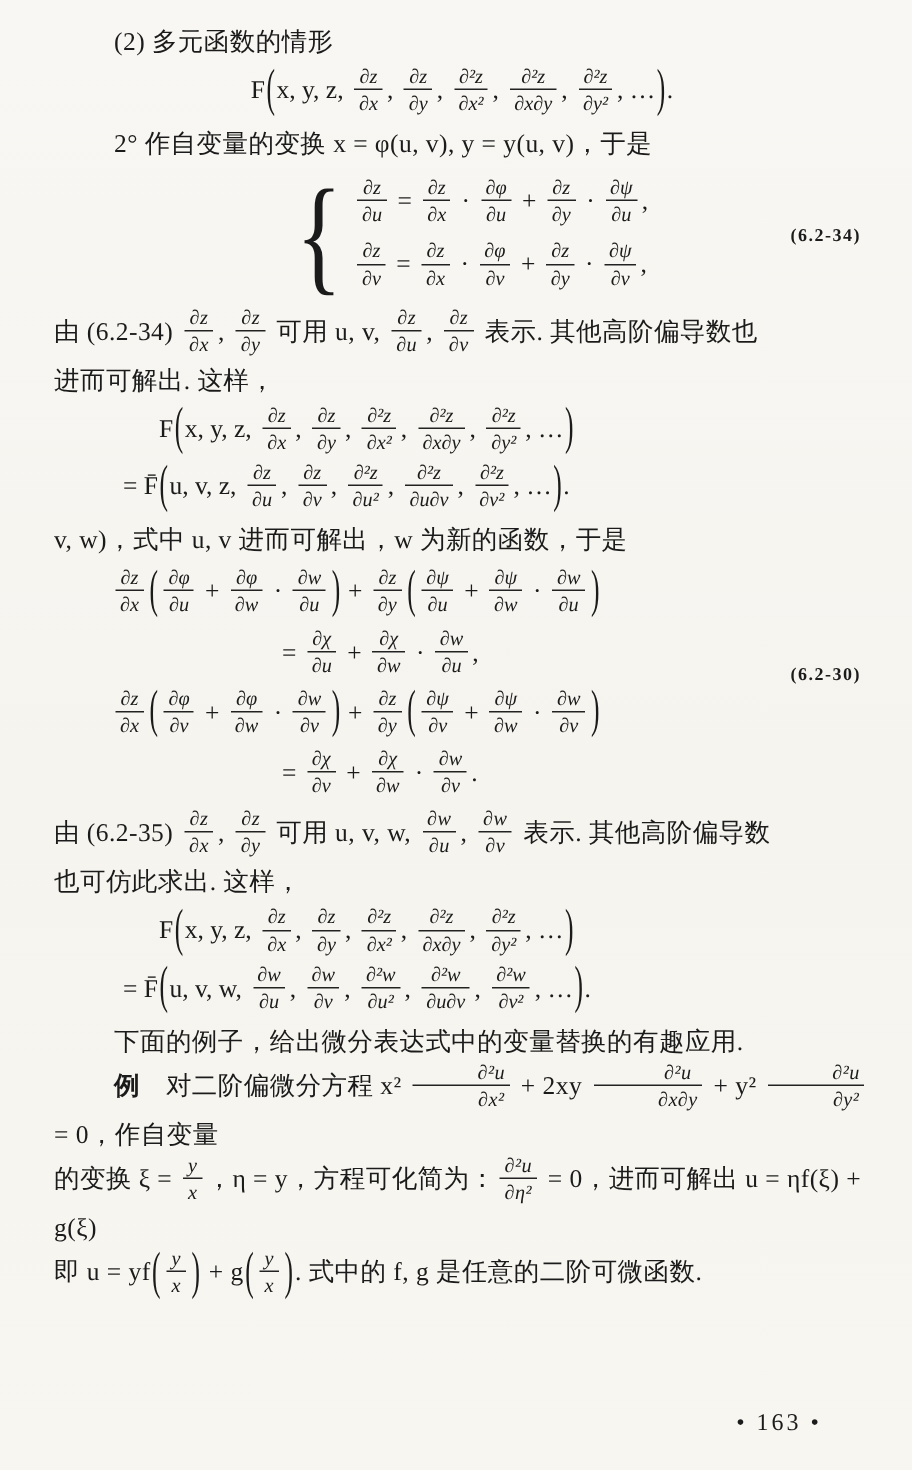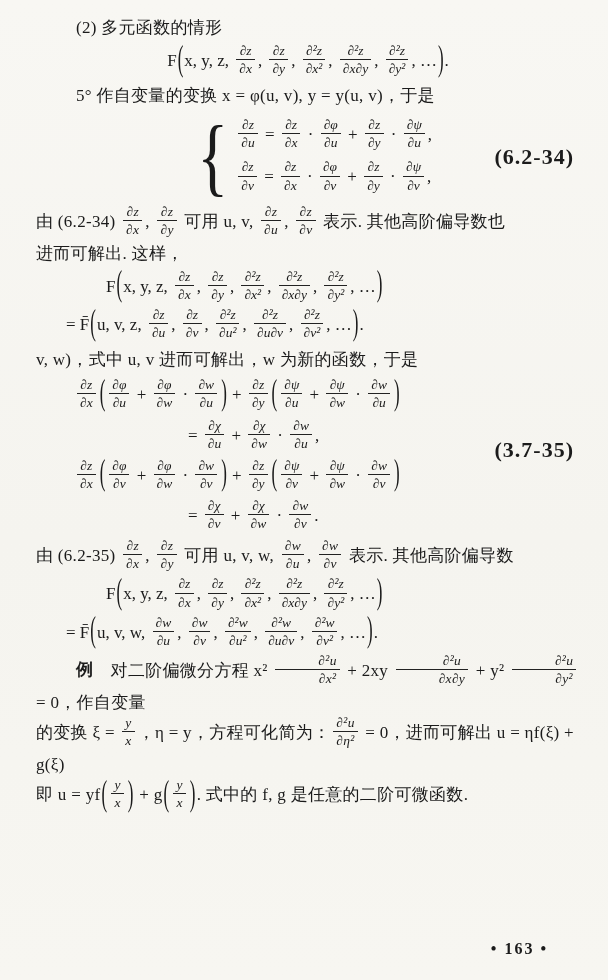--- a/index.html
+++ b/index.html
@@ -40,69 +40,71 @@
   }
   .brace{
     font-size:86px;font-weight:200;line-height:0.85;
     transform:scaleX(0.75);display:inline-block;
     margin-right:2px;
   }
   
   .disp{font-size:17px;margin:3px 0;line-height:1.3;}
   .disp.c{text-align:center;}
   .disp.m1{margin-left:70px;}
-  .disp.m2{margin-left:30px;}
+  .disp.m2{margin-left:46px;}
   .eqwrap{position:relative;margin:2px 0;}
   .eqlabel{
     position:absolute;right:6px;top:50%;transform:translateY(-50%);
-    font-size:22px;font-weight:bold;letter-spacing:1px;
+    font-size:12px;font-weight:bold;letter-spacing:1px;
   }
   .sys{display:flex;align-items:center;margin-left:156px;width:max-content;}
   .sysrows .srow{margin:7px 0;font-size:17px;}
   .grow{font-size:17px;margin:5px 0;}
   .grow.g1{margin-left:38px;}
   .grow.g2{margin-left:152px;}
   .grp-label-35{top:46%;}
   
   .footer{
     position:absolute;right:60px;bottom:22px;
-    font-size:16px;font-weight:bold;letter-spacing:2px;
+    font-size:16px;font-weight:normal;letter-spacing:2px;
   }
 </style>
 </head>
 <body>
 
 <div class="page">
   <main id="content">
       <p class="para indent"><span class="mtxt">(2) 多元函数的情形</span></p>
       <div class="disp c"><span class="mtxt">F</span><span class="bigp">(</span><span class="mtxt">x, y, z, </span><span class="frac"><span class="fnum">∂z</span><span class="fden">∂x</span></span><span class="mtxt">, </span><span class="frac"><span class="fnum">∂z</span><span class="fden">∂y</span></span><span class="mtxt">, </span><span class="frac"><span class="fnum">∂²z</span><span class="fden">∂x²</span></span><span class="mtxt">, </span><span class="frac"><span class="fnum">∂²z</span><span class="fden">∂x∂y</span></span><span class="mtxt">, </span><span class="frac"><span class="fnum">∂²z</span><span class="fden">∂y²</span></span><span class="mtxt">, …</span><span class="bigp">)</span><span class="mtxt">.</span></div>
-      <p class="para indent"><span class="mtxt">5° 作自变量的变换 x = φ(u, v), y = y(u, v)，于是</span></p>
+      <p class="para indent"><span class="mtxt">2° 作自变量的变换 x = φ(u, v), y = y(u, v)，于是</span></p>
       <div class="eqwrap">
         <div class="sys">
           <span class="brace">{</span>
           <div class="sysrows">
             <div class="srow"><span class="frac"><span class="fnum">∂z</span><span class="fden">∂u</span></span><span class="mtxt"> = </span><span class="frac"><span class="fnum">∂z</span><span class="fden">∂x</span></span><span class="mtxt"> · </span><span class="frac"><span class="fnum">∂φ</span><span class="fden">∂u</span></span><span class="mtxt"> + </span><span class="frac"><span class="fnum">∂z</span><span class="fden">∂y</span></span><span class="mtxt"> · </span><span class="frac"><span class="fnum">∂ψ</span><span class="fden">∂u</span></span><span class="mtxt">,</span></div>
             <div class="srow"><span class="frac"><span class="fnum">∂z</span><span class="fden">∂v</span></span><span class="mtxt"> = </span><span class="frac"><span class="fnum">∂z</span><span class="fden">∂x</span></span><span class="mtxt"> · </span><span class="frac"><span class="fnum">∂φ</span><span class="fden">∂v</span></span><span class="mtxt"> + </span><span class="frac"><span class="fnum">∂z</span><span class="fden">∂y</span></span><span class="mtxt"> · </span><span class="frac"><span class="fnum">∂ψ</span><span class="fden">∂v</span></span><span class="mtxt">,</span></div>
           </div>
         </div>
         <span class="eqlabel">(6.2-34)</span>
       </div>
       <p class="para"><span class="mtxt">由 (6.2-34) </span><span class="frac"><span class="fnum">∂z</span><span class="fden">∂x</span></span><span class="mtxt">, </span><span class="frac"><span class="fnum">∂z</span><span class="fden">∂y</span></span><span class="mtxt"> 可用 u, v, </span><span class="frac"><span class="fnum">∂z</span><span class="fden">∂u</span></span><span class="mtxt">, </span><span class="frac"><span class="fnum">∂z</span><span class="fden">∂v</span></span><span class="mtxt"> 表示. 其他高阶偏导数也</span></p>
       <p class="para"><span class="mtxt">进而可解出. 这样，</span></p>
       <div class="disp m1"><span class="mtxt">F</span><span class="bigp">(</span><span class="mtxt">x, y, z, </span><span class="frac"><span class="fnum">∂z</span><span class="fden">∂x</span></span><span class="mtxt">, </span><span class="frac"><span class="fnum">∂z</span><span class="fden">∂y</span></span><span class="mtxt">, </span><span class="frac"><span class="fnum">∂²z</span><span class="fden">∂x²</span></span><span class="mtxt">, </span><span class="frac"><span class="fnum">∂²z</span><span class="fden">∂x∂y</span></span><span class="mtxt">, </span><span class="frac"><span class="fnum">∂²z</span><span class="fden">∂y²</span></span><span class="mtxt">, …</span><span class="bigp">)</span></div>
       <div class="disp m2"><span class="mtxt">= F̄</span><span class="bigp">(</span><span class="mtxt">u, v, z, </span><span class="frac"><span class="fnum">∂z</span><span class="fden">∂u</span></span><span class="mtxt">, </span><span class="frac"><span class="fnum">∂z</span><span class="fden">∂v</span></span><span class="mtxt">, </span><span class="frac"><span class="fnum">∂²z</span><span class="fden">∂u²</span></span><span class="mtxt">, </span><span class="frac"><span class="fnum">∂²z</span><span class="fden">∂u∂v</span></span><span class="mtxt">, </span><span class="frac"><span class="fnum">∂²z</span><span class="fden">∂v²</span></span><span class="mtxt">, …</span><span class="bigp">)</span><span class="mtxt">.</span></div>
       <p class="para"><span class="mtxt">v, w)，式中 u, v 进而可解出，w 为新的函数，于是</span></p>
       <div class="eqwrap">
         <div class="grow g1"><span class="frac"><span class="fnum">∂z</span><span class="fden">∂x</span></span><span class="bigp">(</span><span class="frac"><span class="fnum">∂φ</span><span class="fden">∂u</span></span><span class="mtxt"> + </span><span class="frac"><span class="fnum">∂φ</span><span class="fden">∂w</span></span><span class="mtxt"> · </span><span class="frac"><span class="fnum">∂w</span><span class="fden">∂u</span></span><span class="bigp">)</span><span class="mtxt"> + </span><span class="frac"><span class="fnum">∂z</span><span class="fden">∂y</span></span><span class="bigp">(</span><span class="frac"><span class="fnum">∂ψ</span><span class="fden">∂u</span></span><span class="mtxt"> + </span><span class="frac"><span class="fnum">∂ψ</span><span class="fden">∂w</span></span><span class="mtxt"> · </span><span class="frac"><span class="fnum">∂w</span><span class="fden">∂u</span></span><span class="bigp">)</span></div>
         <div class="grow g2"><span class="mtxt">= </span><span class="frac"><span class="fnum">∂χ</span><span class="fden">∂u</span></span><span class="mtxt"> + </span><span class="frac"><span class="fnum">∂χ</span><span class="fden">∂w</span></span><span class="mtxt"> · </span><span class="frac"><span class="fnum">∂w</span><span class="fden">∂u</span></span><span class="mtxt">,</span></div>
         <div class="grow g1"><span class="frac"><span class="fnum">∂z</span><span class="fden">∂x</span></span><span class="bigp">(</span><span class="frac"><span class="fnum">∂φ</span><span class="fden">∂v</span></span><span class="mtxt"> + </span><span class="frac"><span class="fnum">∂φ</span><span class="fden">∂w</span></span><span class="mtxt"> · </span><span class="frac"><span class="fnum">∂w</span><span class="fden">∂v</span></span><span class="bigp">)</span><span class="mtxt"> + </span><span class="frac"><span class="fnum">∂z</span><span class="fden">∂y</span></span><span class="bigp">(</span><span class="frac"><span class="fnum">∂ψ</span><span class="fden">∂v</span></span><span class="mtxt"> + </span><span class="frac"><span class="fnum">∂ψ</span><span class="fden">∂w</span></span><span class="mtxt"> · </span><span class="frac"><span class="fnum">∂w</span><span class="fden">∂v</span></span><span class="bigp">)</span></div>
         <div class="grow g2"><span class="mtxt">= </span><span class="frac"><span class="fnum">∂χ</span><span class="fden">∂v</span></span><span class="mtxt"> + </span><span class="frac"><span class="fnum">∂χ</span><span class="fden">∂w</span></span><span class="mtxt"> · </span><span class="frac"><span class="fnum">∂w</span><span class="fden">∂v</span></span><span class="mtxt">.</span></div>
-        <span class="eqlabel grp-label-35">(3.7-35)</span>
+        <span class="eqlabel grp-label-35">(6.2-30)</span>
       </div>
       <p class="para"><span class="mtxt">由 (6.2-35) </span><span class="frac"><span class="fnum">∂z</span><span class="fden">∂x</span></span><span class="mtxt">, </span><span class="frac"><span class="fnum">∂z</span><span class="fden">∂y</span></span><span class="mtxt"> 可用 u, v, w, </span><span class="frac"><span class="fnum">∂w</span><span class="fden">∂u</span></span><span class="mtxt">, </span><span class="frac"><span class="fnum">∂w</span><span class="fden">∂v</span></span><span class="mtxt"> 表示. 其他高阶偏导数</span></p>
+      <p class="para"><span class="mtxt">也可仿此求出. 这样，</span></p>
       <div class="disp m1"><span class="mtxt">F</span><span class="bigp">(</span><span class="mtxt">x, y, z, </span><span class="frac"><span class="fnum">∂z</span><span class="fden">∂x</span></span><span class="mtxt">, </span><span class="frac"><span class="fnum">∂z</span><span class="fden">∂y</span></span><span class="mtxt">, </span><span class="frac"><span class="fnum">∂²z</span><span class="fden">∂x²</span></span><span class="mtxt">, </span><span class="frac"><span class="fnum">∂²z</span><span class="fden">∂x∂y</span></span><span class="mtxt">, </span><span class="frac"><span class="fnum">∂²z</span><span class="fden">∂y²</span></span><span class="mtxt">, …</span><span class="bigp">)</span></div>
       <div class="disp m2"><span class="mtxt">= F̄</span><span class="bigp">(</span><span class="mtxt">u, v, w, </span><span class="frac"><span class="fnum">∂w</span><span class="fden">∂u</span></span><span class="mtxt">, </span><span class="frac"><span class="fnum">∂w</span><span class="fden">∂v</span></span><span class="mtxt">, </span><span class="frac"><span class="fnum">∂²w</span><span class="fden">∂u²</span></span><span class="mtxt">, </span><span class="frac"><span class="fnum">∂²w</span><span class="fden">∂u∂v</span></span><span class="mtxt">, </span><span class="frac"><span class="fnum">∂²w</span><span class="fden">∂v²</span></span><span class="mtxt">, …</span><span class="bigp">)</span><span class="mtxt">.</span></div>
+      <p class="para indent"><span class="mtxt">下面的例子，给出微分表达式中的变量替换的有趣应用.</span></p>
       <p class="para indent ex"><span class="mtxt">例　对二阶偏微分方程 x² </span><span class="frac"><span class="fnum">∂²u</span><span class="fden">∂x²</span></span><span class="mtxt"> + 2xy </span><span class="frac"><span class="fnum">∂²u</span><span class="fden">∂x∂y</span></span><span class="mtxt"> + y² </span><span class="frac"><span class="fnum">∂²u</span><span class="fden">∂y²</span></span><span class="mtxt"> = 0，作自变量</span></p>
       <p class="para"><span class="mtxt">的变换 ξ = </span><span class="frac"><span class="fnum">y</span><span class="fden">x</span></span><span class="mtxt">，η = y，方程可化简为：</span><span class="frac"><span class="fnum">∂²u</span><span class="fden">∂η²</span></span><span class="mtxt"> = 0，进而可解出 u = ηf(ξ) + g(ξ)</span></p>
       <p class="para"><span class="mtxt">即 u = yf</span><span class="bigp">(</span><span class="frac"><span class="fnum">y</span><span class="fden">x</span></span><span class="bigp">)</span><span class="mtxt"> + g</span><span class="bigp">(</span><span class="frac"><span class="fnum">y</span><span class="fden">x</span></span><span class="bigp">)</span><span class="mtxt">. 式中的 f, g 是任意的二阶可微函数.</span></p>
     </main>
   <div class="footer">• 163 •</div>
 </div>
 
 </body></html>

